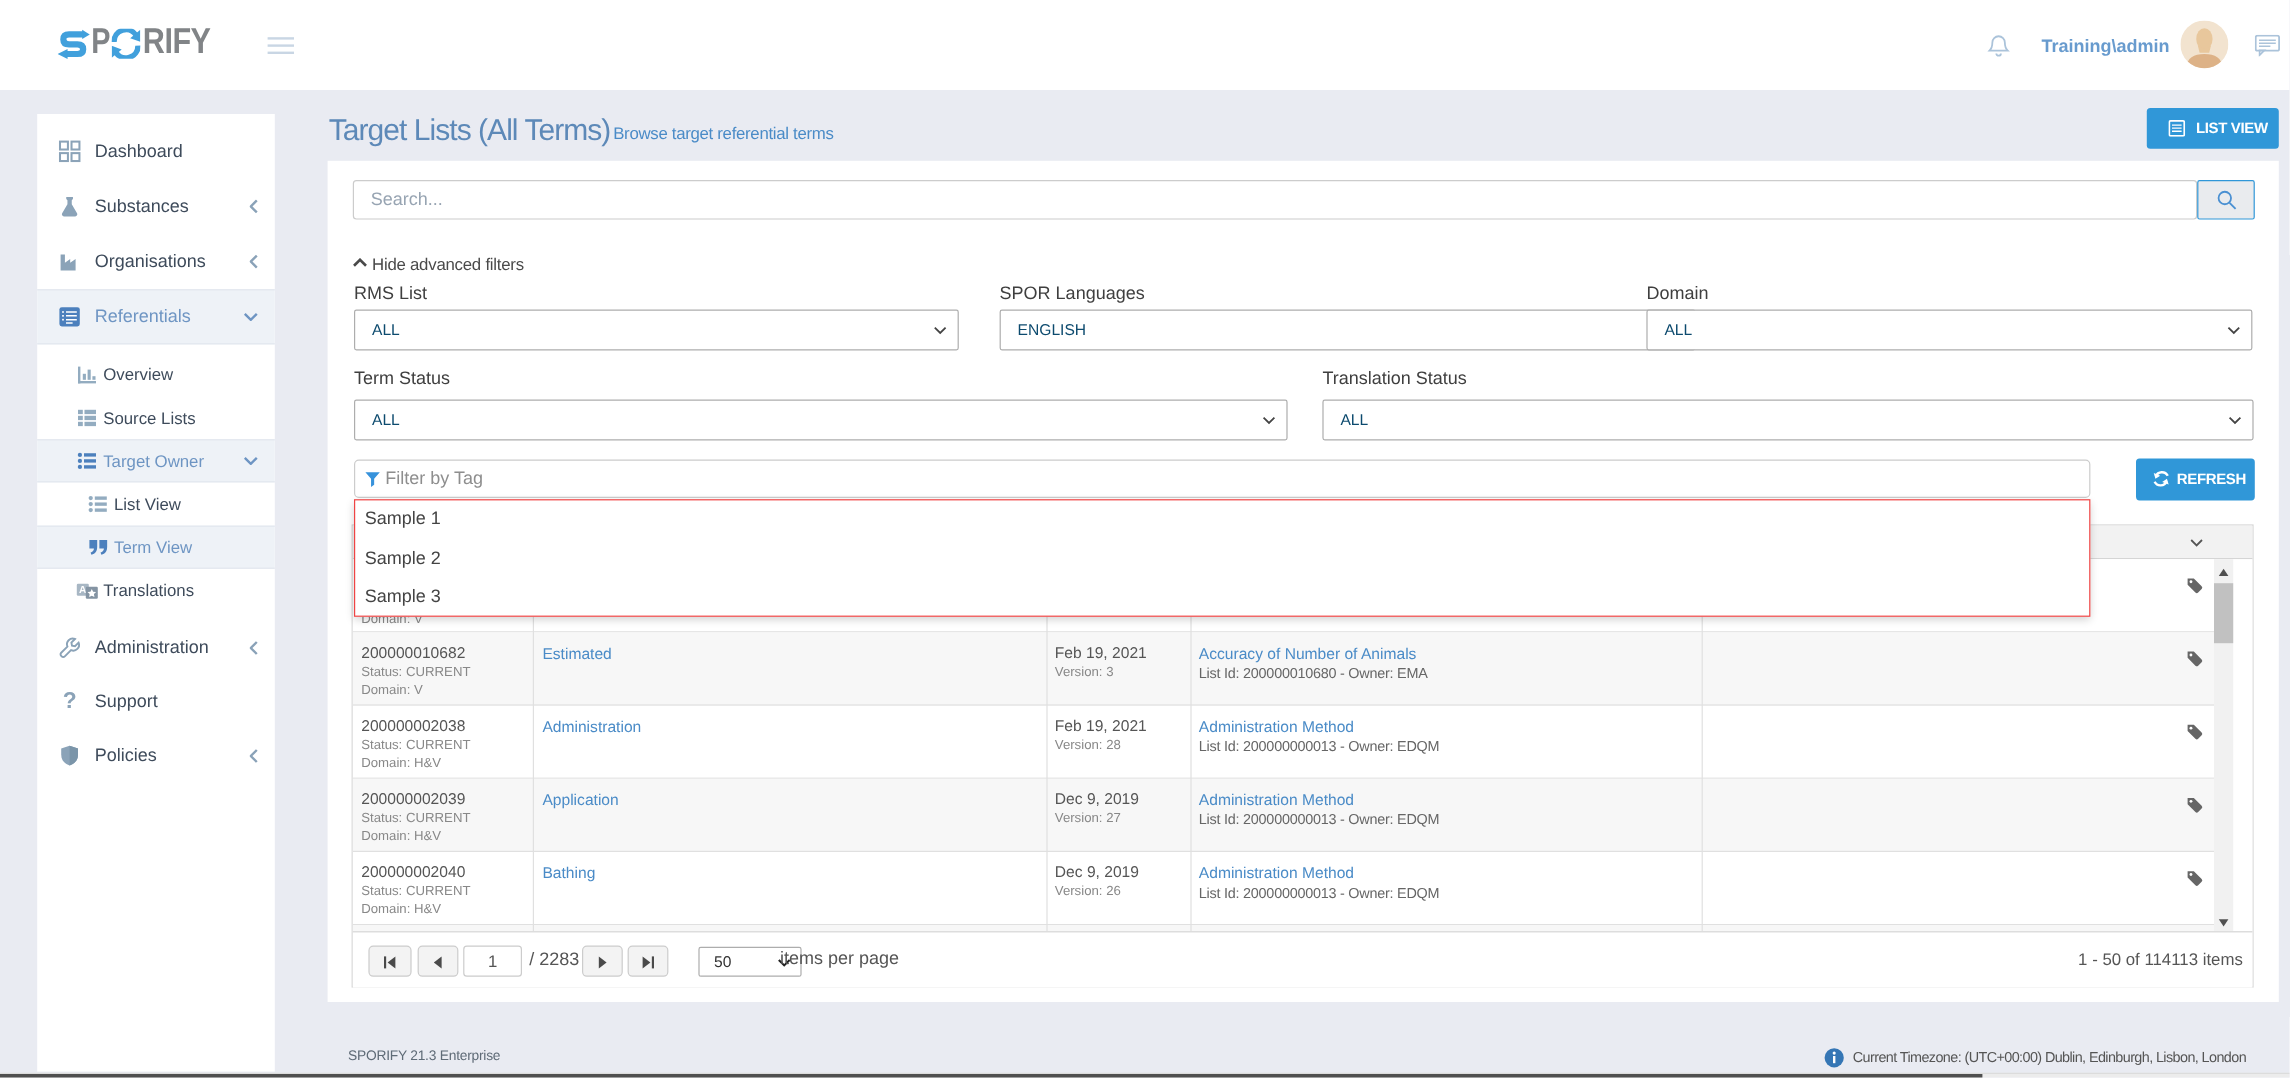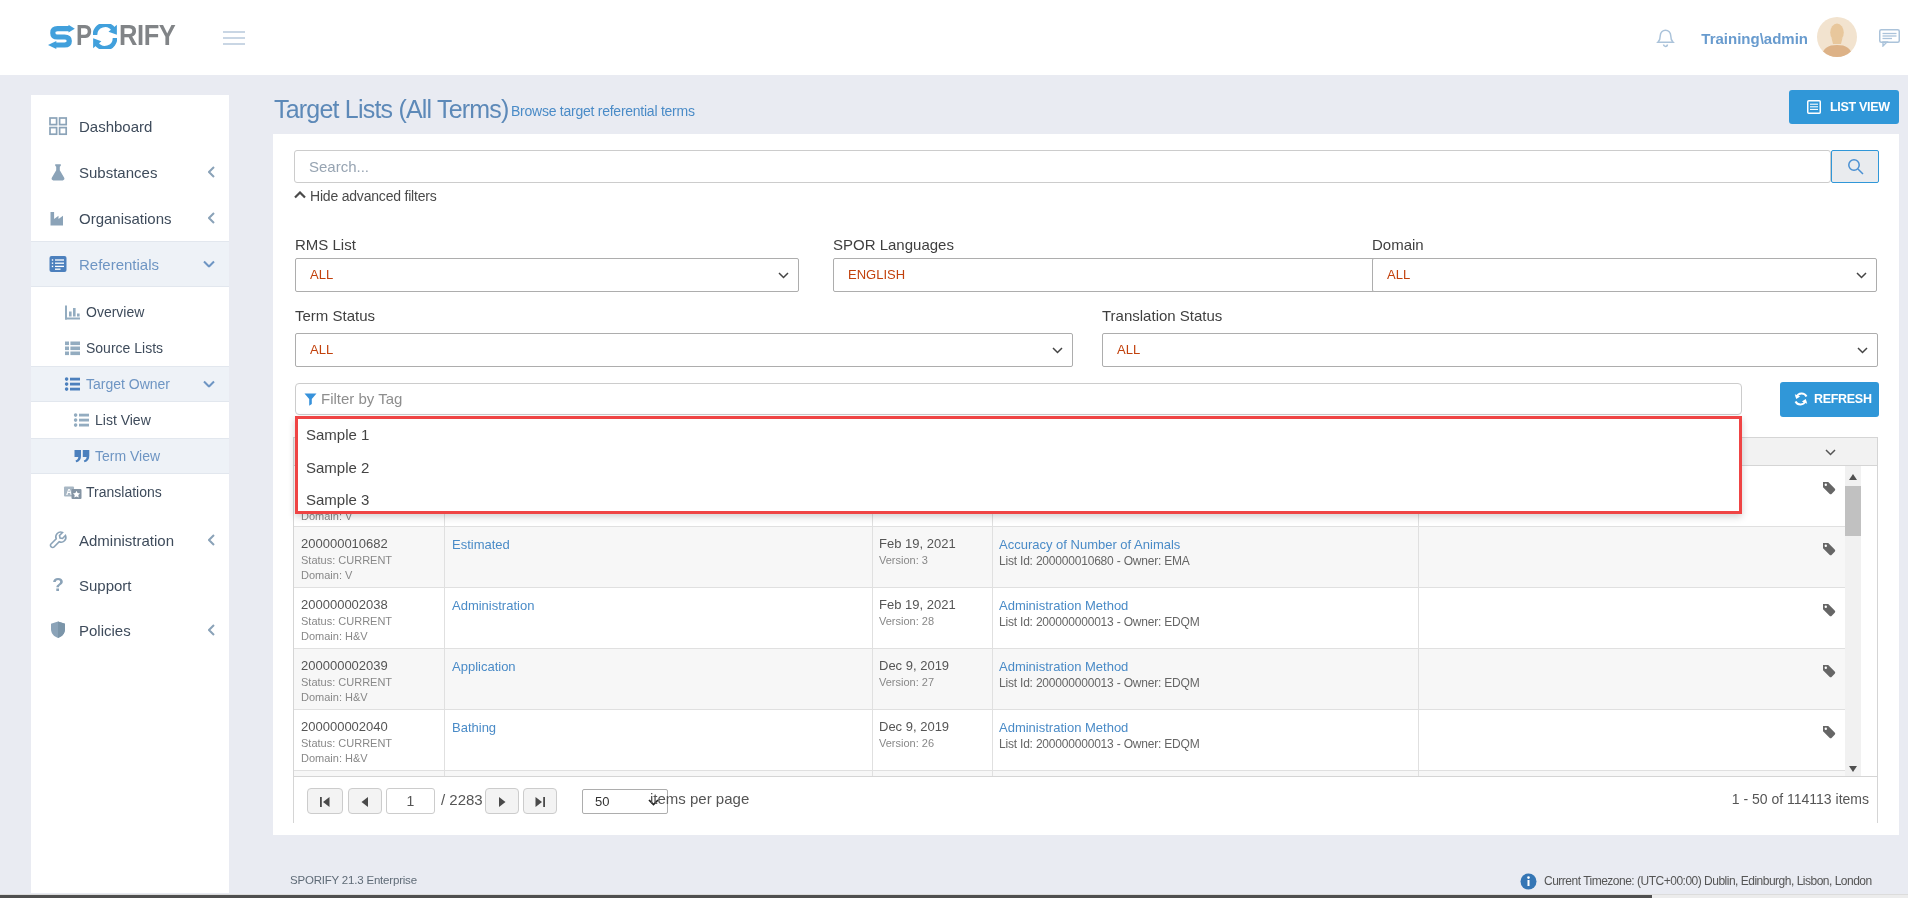--- a/index.html
+++ b/index.html
@@ -34,24 +34,24 @@
 
 #title { position:absolute; left:274px; top:95px; font-size:25px; letter-spacing:-0.8px; color:#5d89b8; }
 #subtitle { position:absolute; left:511px; top:103px; font-size:14px; letter-spacing:-0.25px; color:#4a8bc7; }
 .bluebtn { background:#3097d8; border-radius:3px; color:#fff; font-size:12.5px; letter-spacing:-0.3px; font-weight:bold; }
 #btn-listview { position:absolute; left:1789px; top:90px; width:110px; height:34px; }
 #card { position:absolute; left:273px; top:134px; width:1626px; height:701px; background:#fff; }
 
 
 #search-input { position:absolute; left:21px; top:16px; width:1537px; height:33px; border:1px solid #ccc; border-radius:3px; color:#97a4b2; font-size:15px; line-height:31px; padding-left:14px; }
 #search-btn { position:absolute; left:1558px; top:16px; width:48px; height:33px; background:#e9ebee; border:1px solid #3097d8; border-radius:2px; }
-#hide-adv { position:absolute; left:21px; top:54px; font-size:14px; letter-spacing:-0.2px; color:#4a4a4a; }
+#hide-adv { position:absolute; left:21px; top:78px; font-size:14px; letter-spacing:-0.2px; color:#4a4a4a; }
 
 .flabel { position:absolute; font-size:15px; color:#3f3f3f; }
-.fselect { position:absolute; height:34px; border:1px solid #adadad; border-radius:2px; background:#fff; font-size:13px; color:#c2410c; line-height:32px; padding-left:14px; }
+.fselect { position:absolute; height:34px; border:1px solid #adadad; border-radius:2px; background:#fff; font-size:13px; color:#0c4a6e; line-height:32px; padding-left:14px; }
 .scar { position:absolute; right:9px; top:13px; }
 
 #tag-input { position:absolute; left:22px; top:249px; width:1447px; height:32px; border:1px solid #ccc; border-radius:4px; }
 #tag-input span { position:absolute; left:25px; top:6px; font-size:15px; color:#8e8e8e; }
 #btn-refresh { position:absolute; left:1507px; top:248px; width:99px; height:35px; }
 
 
 #tablebox { position:absolute; left:20px; top:303px; width:1585px; height:386px; border:1px solid #d5d5d5; }
 #thead { position:absolute; left:0; top:0; width:1583px; height:28px; background:#f2f2f2; border-bottom:1px solid #d5d5d5; }
 #tbody { position:absolute; left:0; top:28px; width:1583px; height:310px; overflow:hidden; background:#fff; }
@@ -71,21 +71,21 @@
 
 .rowtag { position:absolute; left:1528px; width:14px; height:14px; }
 
 
 #vsb { position:absolute; left:1551px; top:28px; width:16px; height:310px; background:#f1f1f1; }
 #vsb .up { position:absolute; left:4px; top:8px; width:0; height:0; border-left:4px solid transparent; border-right:4px solid transparent; border-bottom:6px solid #505050; }
 #vsb .dn { position:absolute; left:4px; bottom:4px; width:0; height:0; border-left:4px solid transparent; border-right:4px solid transparent; border-top:6px solid #505050; }
 #vsb .th { position:absolute; left:0; top:20px; width:16px; height:50px; background:#c1c1c1; }
 
 
-#sampledd { position:absolute; left:295px; top:416px; width:1447px; height:98px; background:#fff; border:3px solid #ef4444; box-shadow:0 3px 7px rgba(0,0,0,.18); z-index:10; }
+#sampledd { position:absolute; left:295px; top:416px; width:1447px; height:98px; background:#fff; border:1px solid #ef4444; box-shadow:0 3px 7px rgba(0,0,0,.18); z-index:10; }
 #sampledd div { height:32.6px; line-height:32.6px; padding-left:8px; font-size:15px; color:#444; }
 
 
 #hsb { position:absolute; left:0; top:894px; width:1908px; height:4px; background:#ececec; border-top:1px solid #dcdcdc; }
 #hsb .thumb { position:absolute; left:0; top:0; width:1652px; height:4px; background:#4f4f4f; }
 
 #footer-l { position:absolute; left:290px; top:874px; font-size:11.5px; letter-spacing:-0.2px; color:#5f6b77; }
 #footer-r { position:absolute; left:1544px; top:874px; font-size:12px; letter-spacing:-0.5px; color:#555; white-space:nowrap; }
 #footer-i { position:absolute; left:1520px; top:873px; }
 </style>

